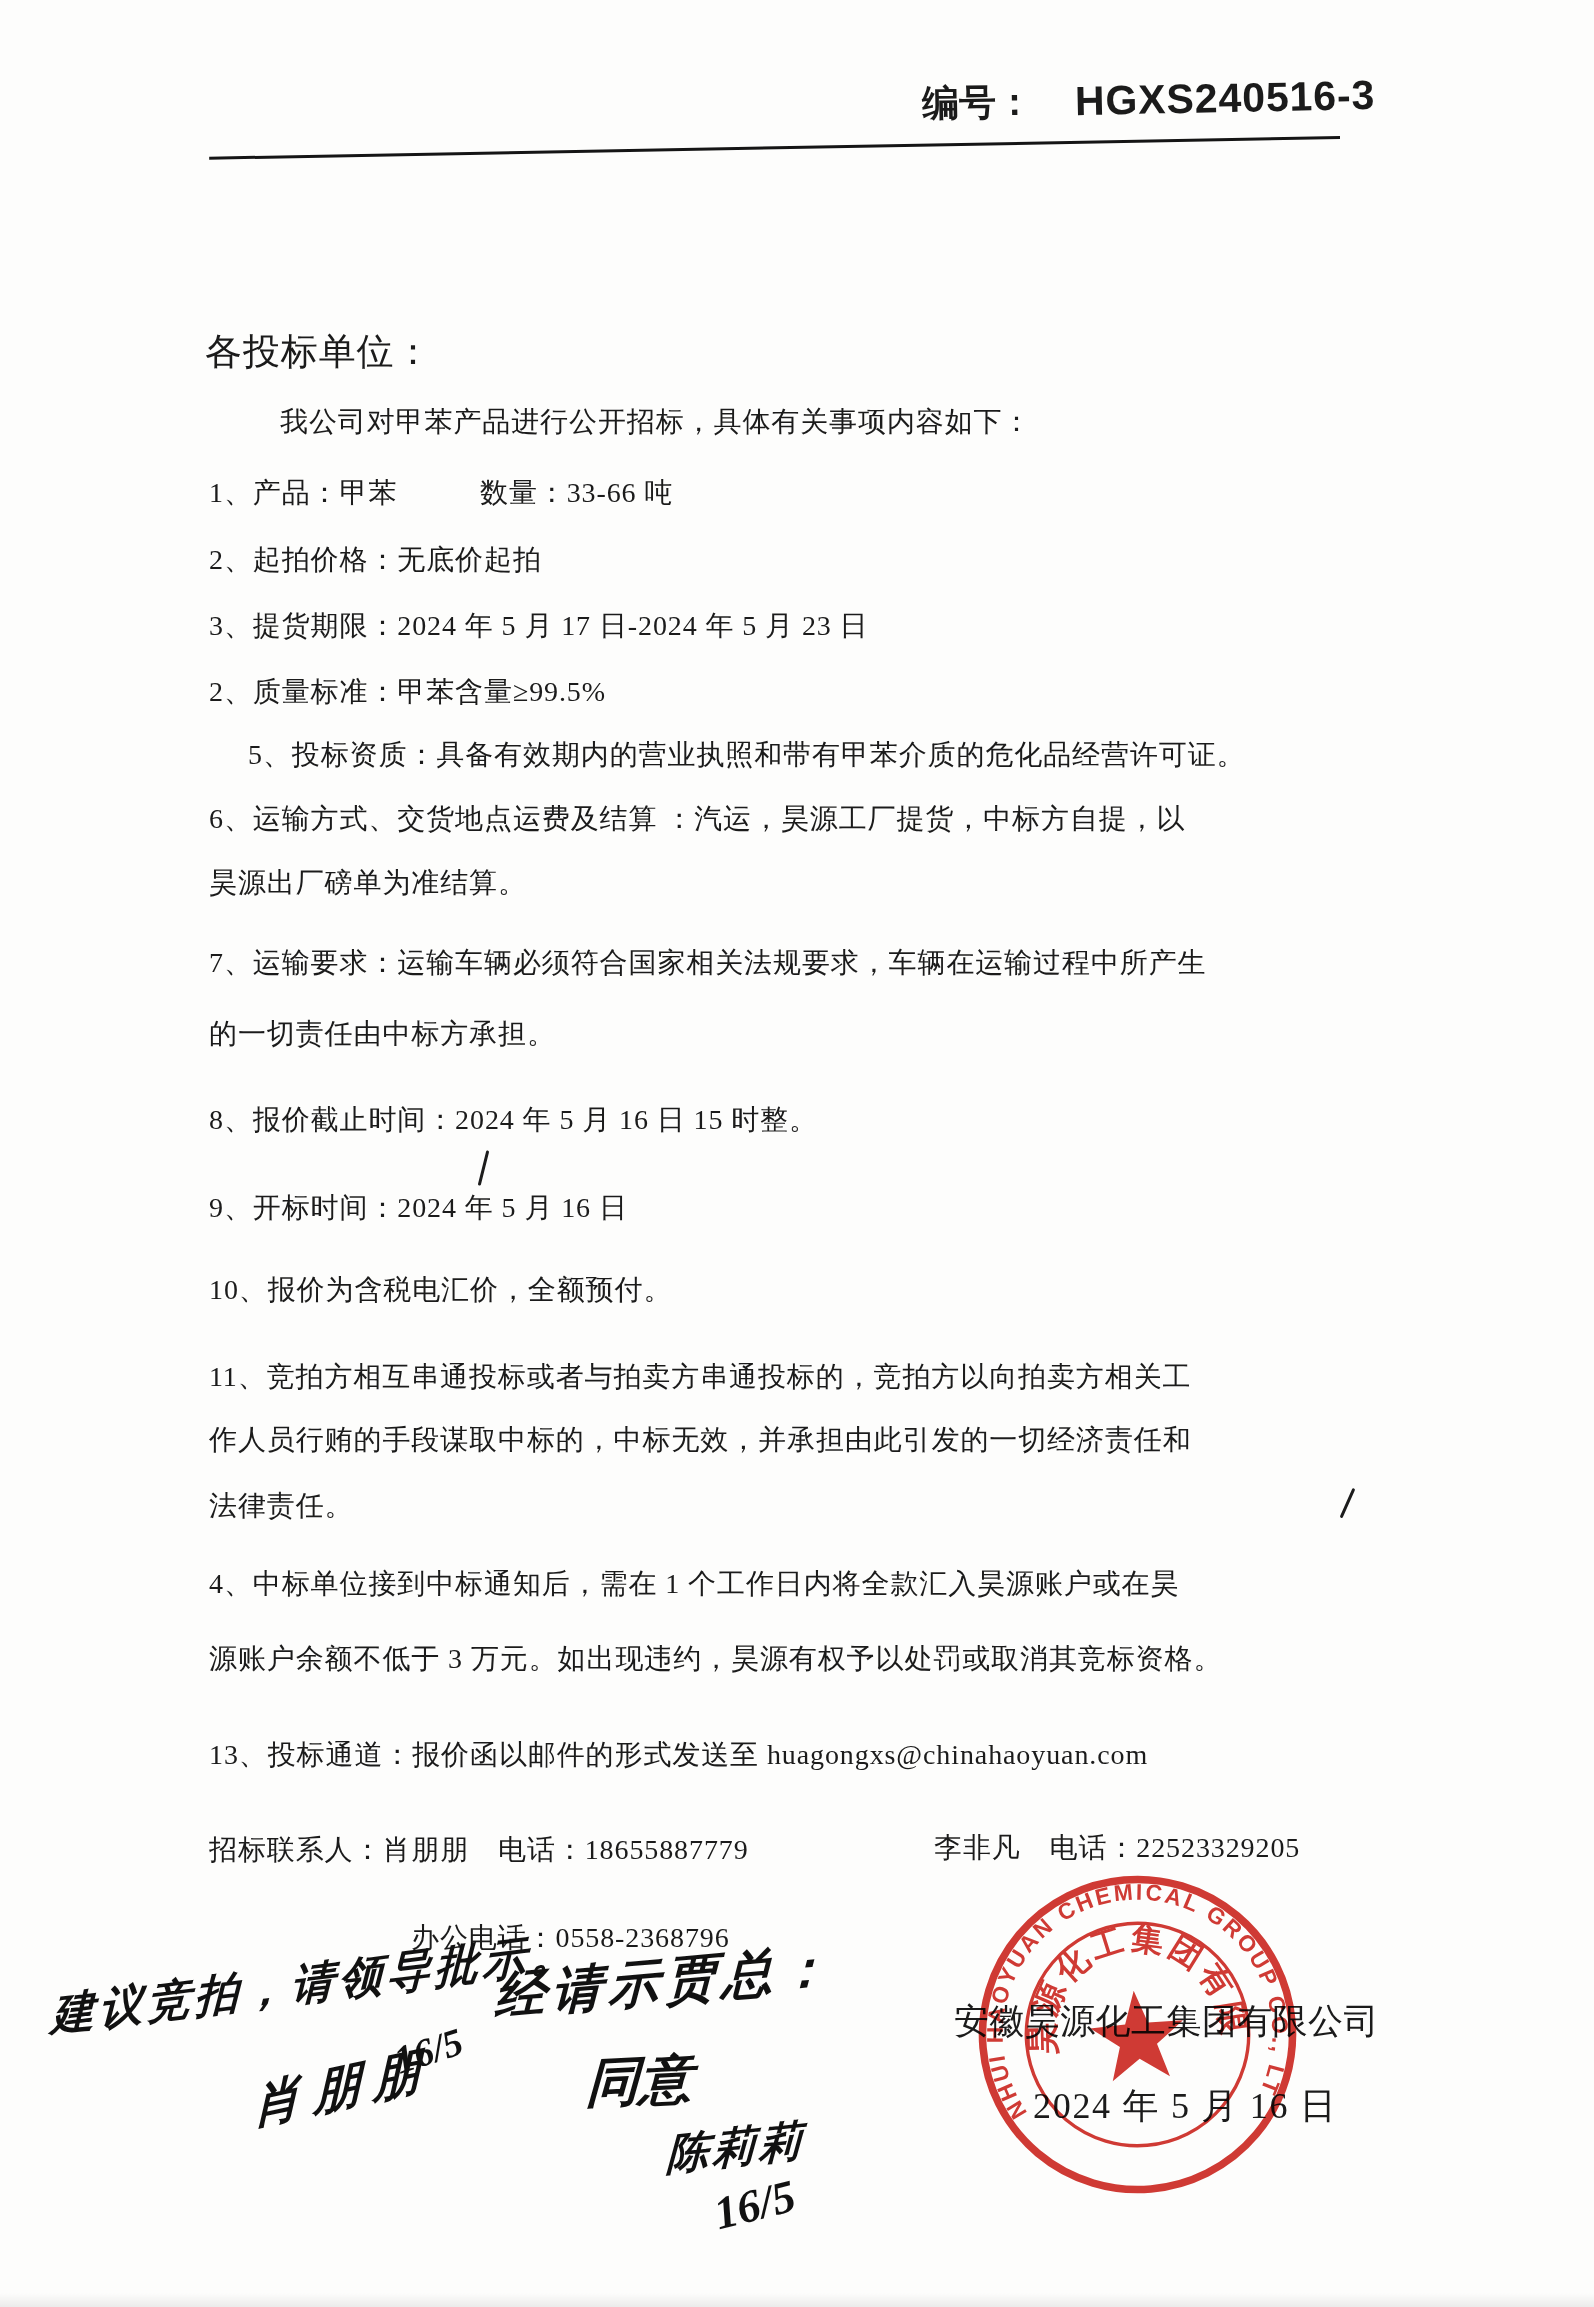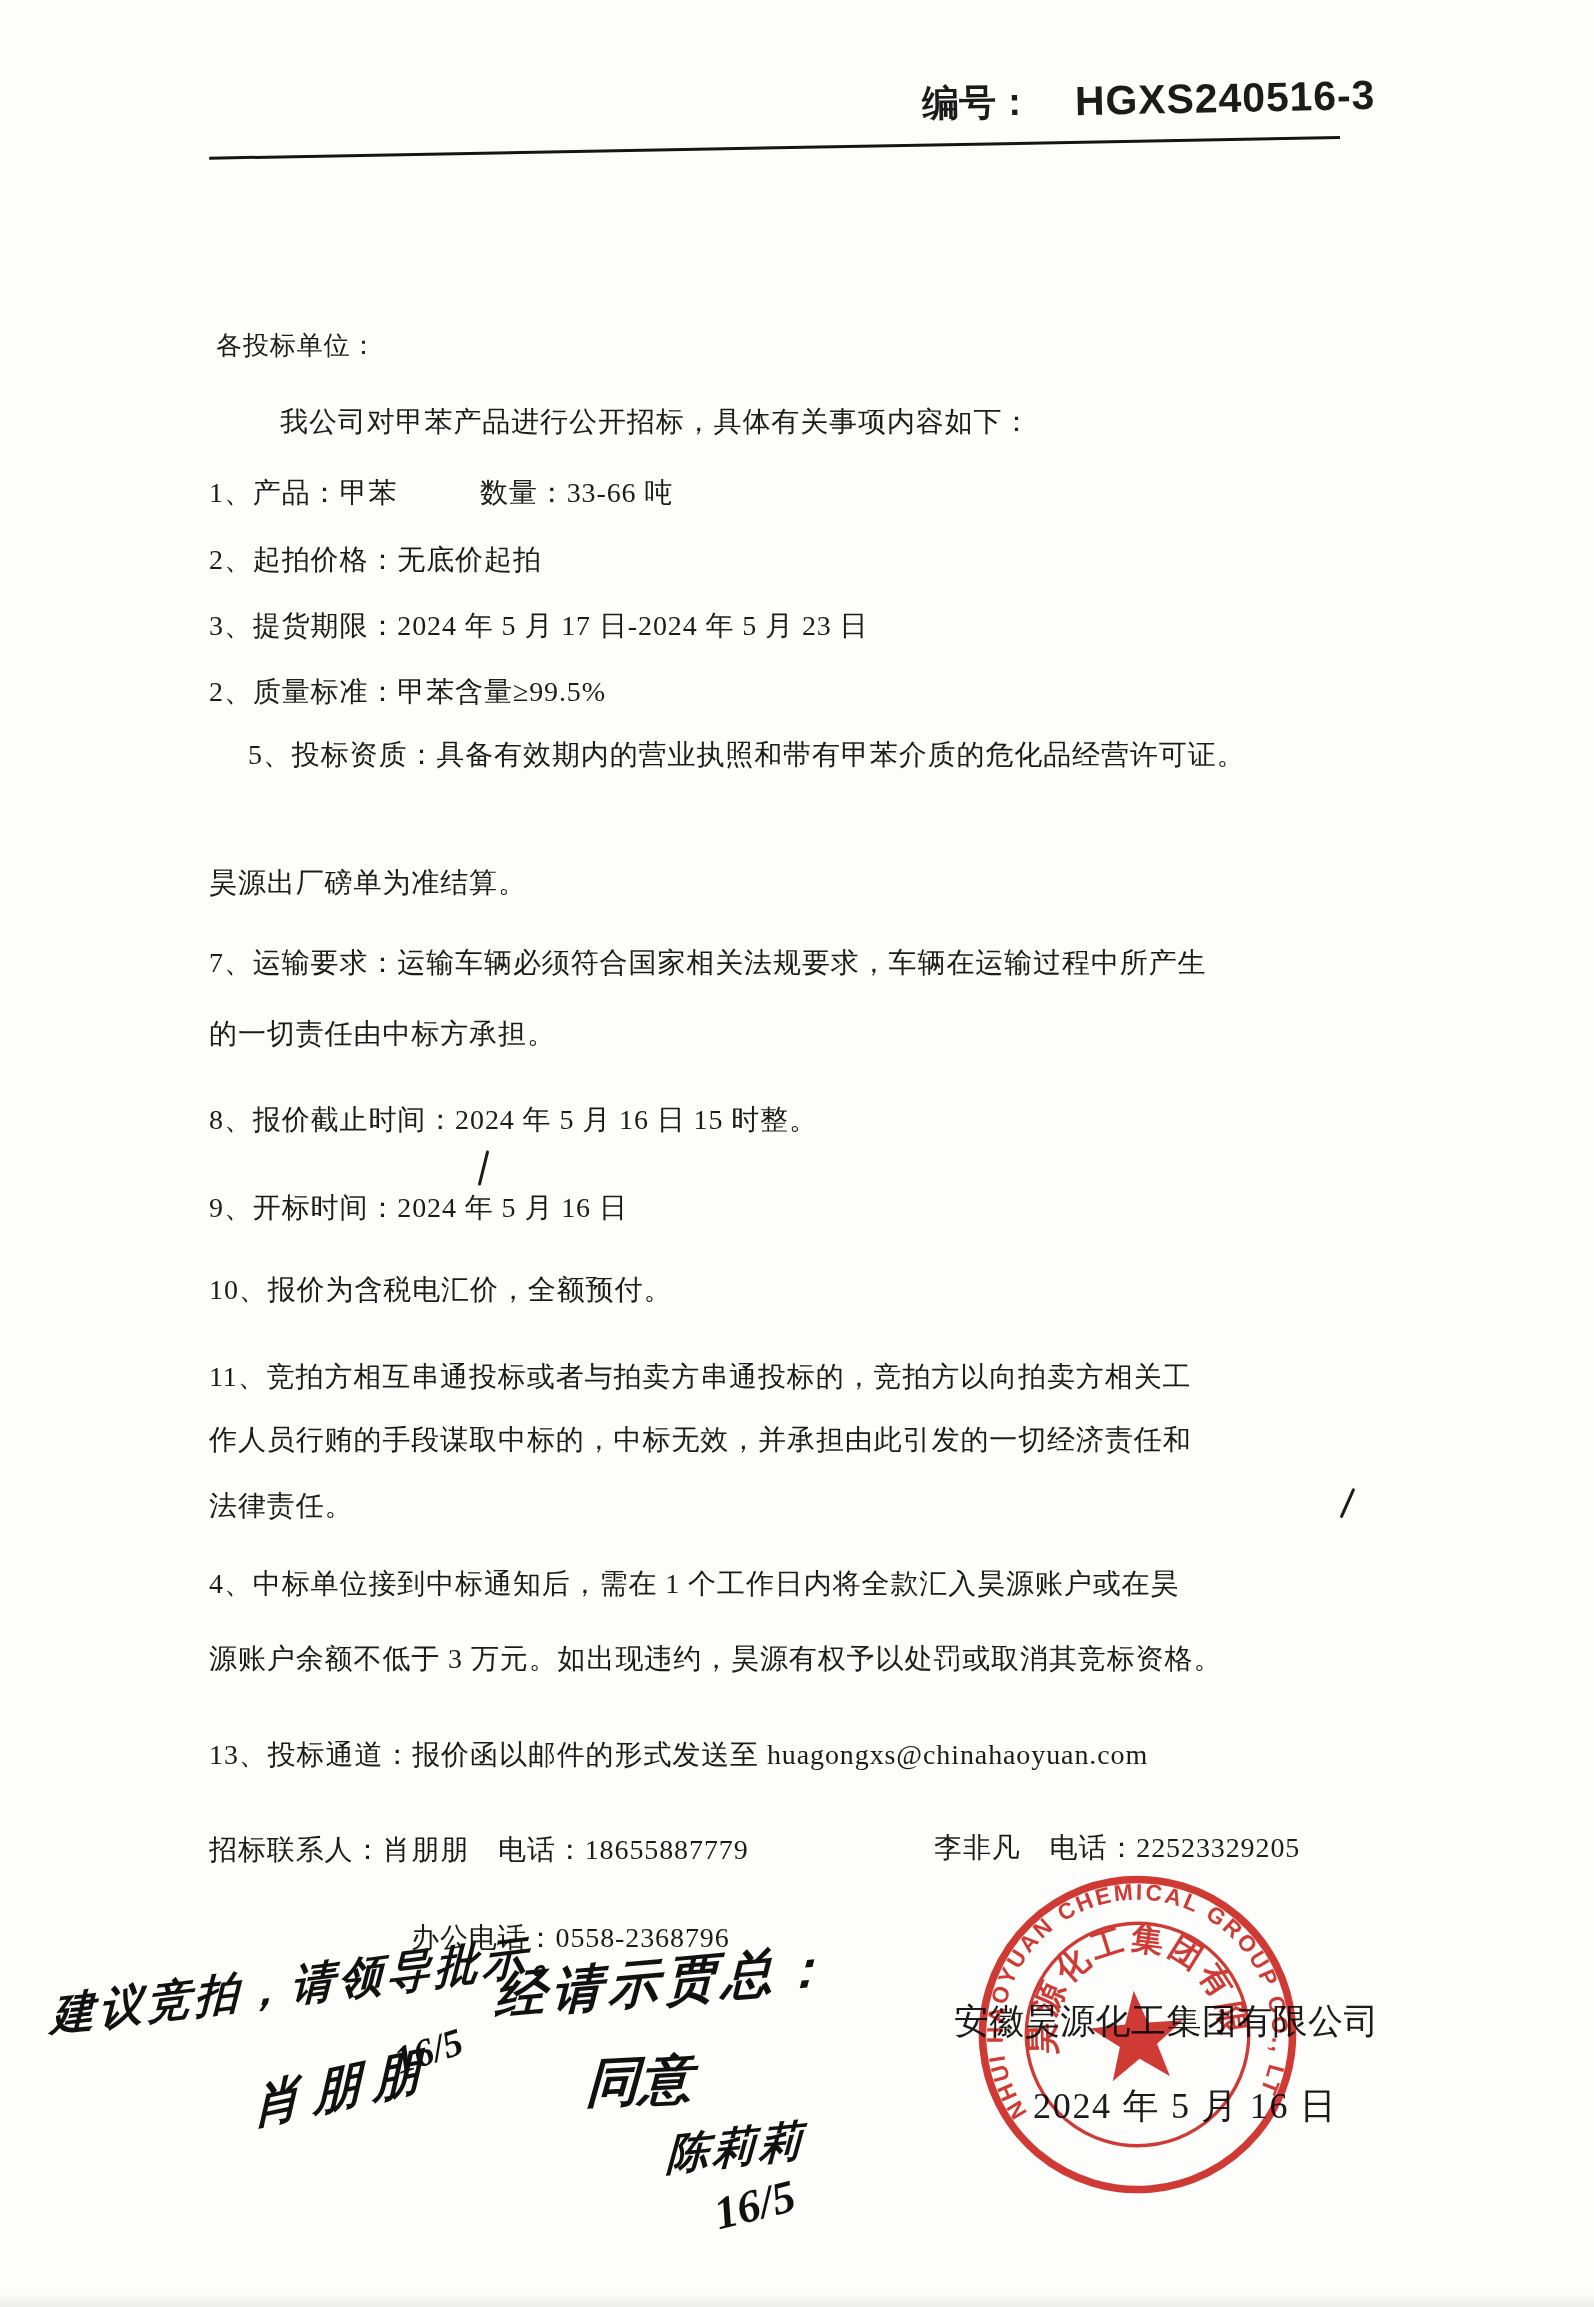--- a/index.html
+++ b/index.html
@@ -23,29 +23,30 @@
 </head>
 <body>
 
 <div class="page">
 
   <div class="t hdr-label" style="left:922px;top:82px;transform:rotate(-1deg);">编号：</div>
   <div class="t hdr-num" style="left:1075px;top:75px;transform:rotate(-1.2deg);">HGXS240516-3</div>
   <div class="rule" style="left:209px;top:136px;width:1131px;transform:rotate(-1.05deg);transform-origin:right center;"></div>
 
 
-  <div class="t body-line" style="left:216px;top:331px;font-size:26px;text-align:right;">各投标单位：</div>
+  <div class="t body-line" style="left:205px;top:331px;font-size:37px;text-align:right;">各投标单位：</div>
   <div class="t body-line" style="left:280px;top:406px;">我公司对甲苯产品进行公开招标，具体有关事项内容如下：</div>
 
   <div class="t body-line" style="left:209px;top:477px;">1、产品：甲苯</div>
   <div class="t body-line" style="left:480px;top:477px;">数量：33-66 吨</div>
   <div class="t body-line" style="left:209px;top:544px;">2、起拍价格：无底价起拍</div>
   <div class="t body-line" style="left:209px;top:610px;">3、提货期限：2024 年 5 月 17 日-2024 年 5 月 23 日</div>
   <div class="t body-line" style="left:209px;top:676px;">2、质量标准：甲苯含量≥99.5%</div>
   <div class="t body-line" style="left:209px;top:739px;margin-left:39px;">5、投标资质：具备有效期内的营业执照和带有甲苯介质的危化品经营许可证。</div>
+  <div class="t body-line" style="left:209px;top:803px;">6、运输方式、交货地点运费及结算 ：汽运，昊源工厂提货，中标方自提，以</div>
   <div class="t body-line" style="left:209px;top:867px;">昊源出厂磅单为准结算。</div>
   <div class="t body-line" style="left:209px;top:947px;">7、运输要求：运输车辆必须符合国家相关法规要求，车辆在运输过程中所产生</div>
   <div class="t body-line" style="left:209px;top:1018px;">的一切责任由中标方承担。</div>
   <div class="t body-line" style="left:209px;top:1104px;">8、报价截止时间：2024 年 5 月 16 日 15 时整。</div>
   <div class="t body-line" style="left:209px;top:1192px;">9、开标时间：2024 年 5 月 16 日</div>
   <div class="t body-line" style="left:209px;top:1274px;">10、报价为含税电汇价，全额预付。</div>
   <div class="t body-line" style="left:209px;top:1361px;">11、竞拍方相互串通投标或者与拍卖方串通投标的，竞拍方以向拍卖方相关工</div>
   <div class="t body-line" style="left:209px;top:1424px;">作人员行贿的手段谋取中标的，中标无效，并承担由此引发的一切经济责任和</div>
   <div class="t body-line" style="left:209px;top:1490px;">法律责任。</div>
   <div class="t body-line" style="left:209px;top:1568px;">4、中标单位接到中标通知后，需在 1 个工作日内将全款汇入昊源账户或在昊</div>

